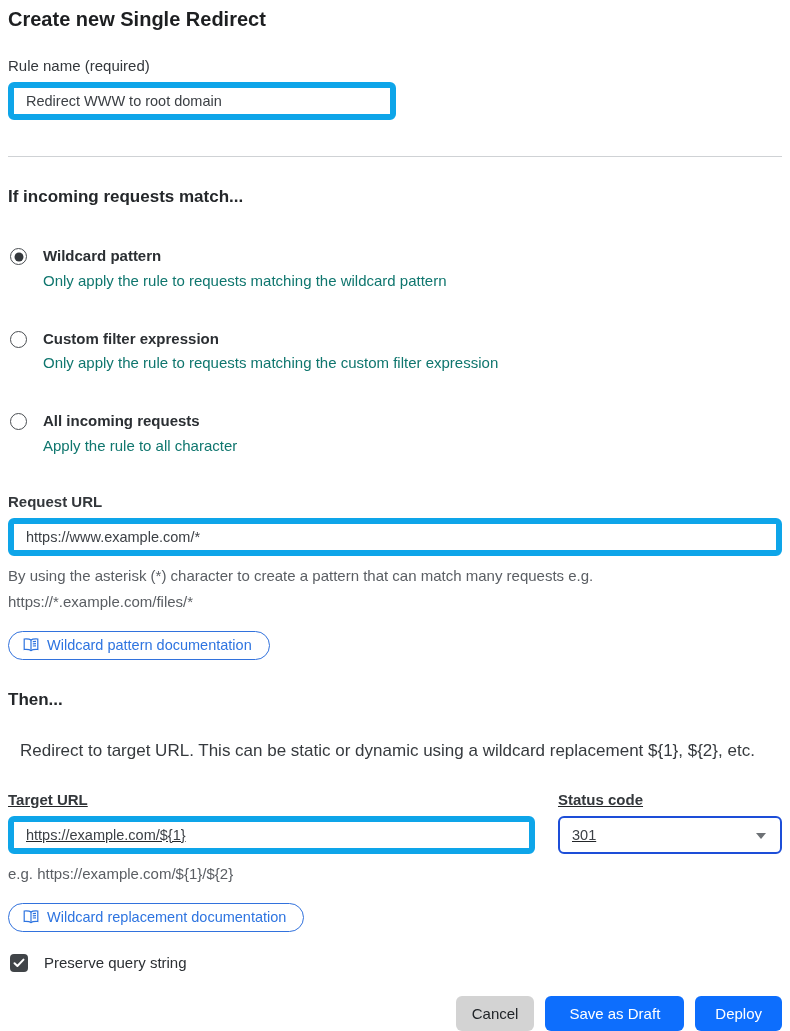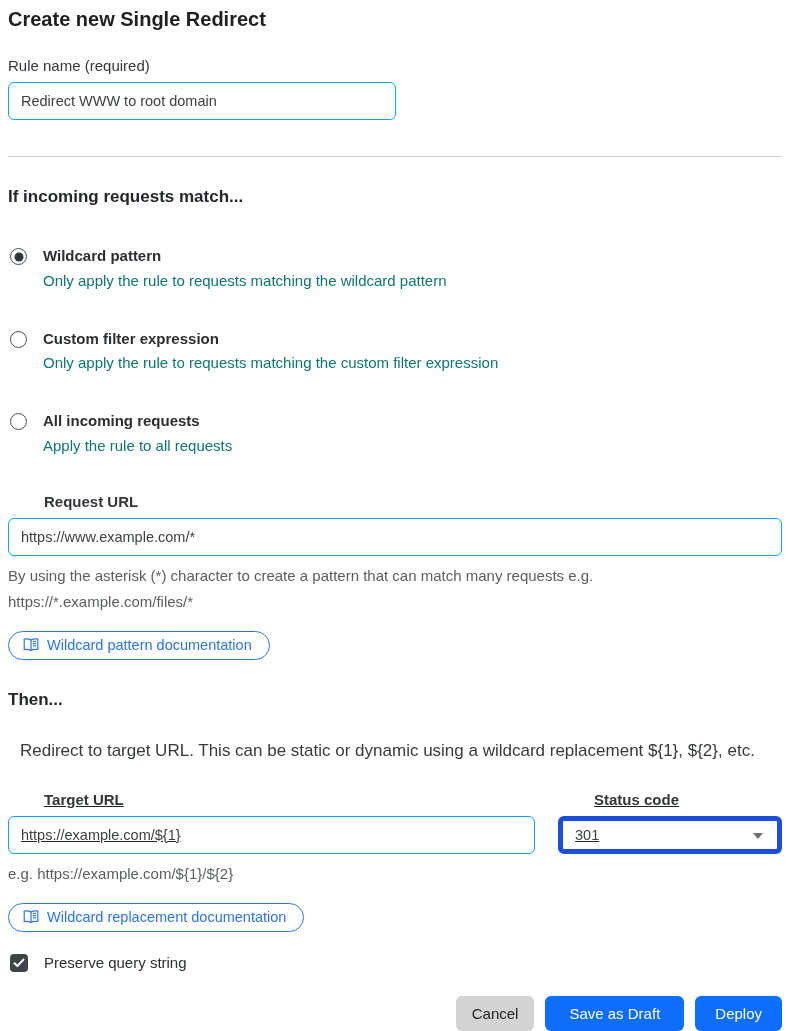--- a/index.html
+++ b/index.html
@@ -17,25 +17,25 @@
     font-size: 20px;
     font-weight: 700;
     color: #1d1f21;
     margin-bottom: 26px;
   }
   .field-label {
     font-size: 15px;
     color: #33373b;
     margin-bottom: 8px;
   }
-  .field-label.semibold { font-weight: 600; margin-left: 36px; }
+  .field-label.semibold { font-weight: 600; }
   .text-input {
     display: block;
     height: 38px;
-    border: 1px solid #0ea5e9;
+    border: 6px solid #0ea5e9;
     border-radius: 6px;
     padding: 0 12px;
     font-size: 14.5px;
     font-family: "Liberation Sans", "DejaVu Sans", sans-serif;
     color: #3c4045;
     background: #fff;
     width: 100%;
     outline: none;
   }
   .rule-name-input { width: 388px; }
@@ -122,21 +122,21 @@
     display: flex;
     gap: 23px;
     margin-top: 27px;
     text-decoration: underline;
   }
   .target-col { flex: 1 1 auto; }
   .status-col { flex: 0 0 224px; }
   .select-box {
     position: relative;
     height: 38px;
-    border: 5px solid #1d4ed8;
+    border: 2px solid #1d4ed8;
     border-radius: 6px;
     background: #fff;
     display: flex;
     align-items: center;
     padding: 0 12px;
     font-size: 14.5px;
     color: #3c4045;
     cursor: pointer;
   }
   .select-caret {
@@ -226,21 +226,21 @@
     <span class="radio-circle"></span>
     <span class="radio-texts">
       <div class="radio-label">Custom filter expression</div>
       <div class="radio-desc">Only apply the rule to requests matching the custom filter expression</div>
     </span>
   </div>
   <div class="radio-option">
     <span class="radio-circle"></span>
     <span class="radio-texts">
       <div class="radio-label">All incoming requests</div>
-      <div class="radio-desc">Apply the rule to all requests</div>
+      <div class="radio-desc">Apply the rule to all character</div>
     </span>
   </div>
 </div>
 
 <div class="request-url-block">
   <div class="field-label semibold">Request URL</div>
   <input class="text-input" type="text" value="https://www.example.com/*" style="">
   <div class="help-text">By using the asterisk (*) character to create a pattern that can match many requests e.g. https://*.example.com/files/*</div>
   <button class="doc-button">
     <span>

